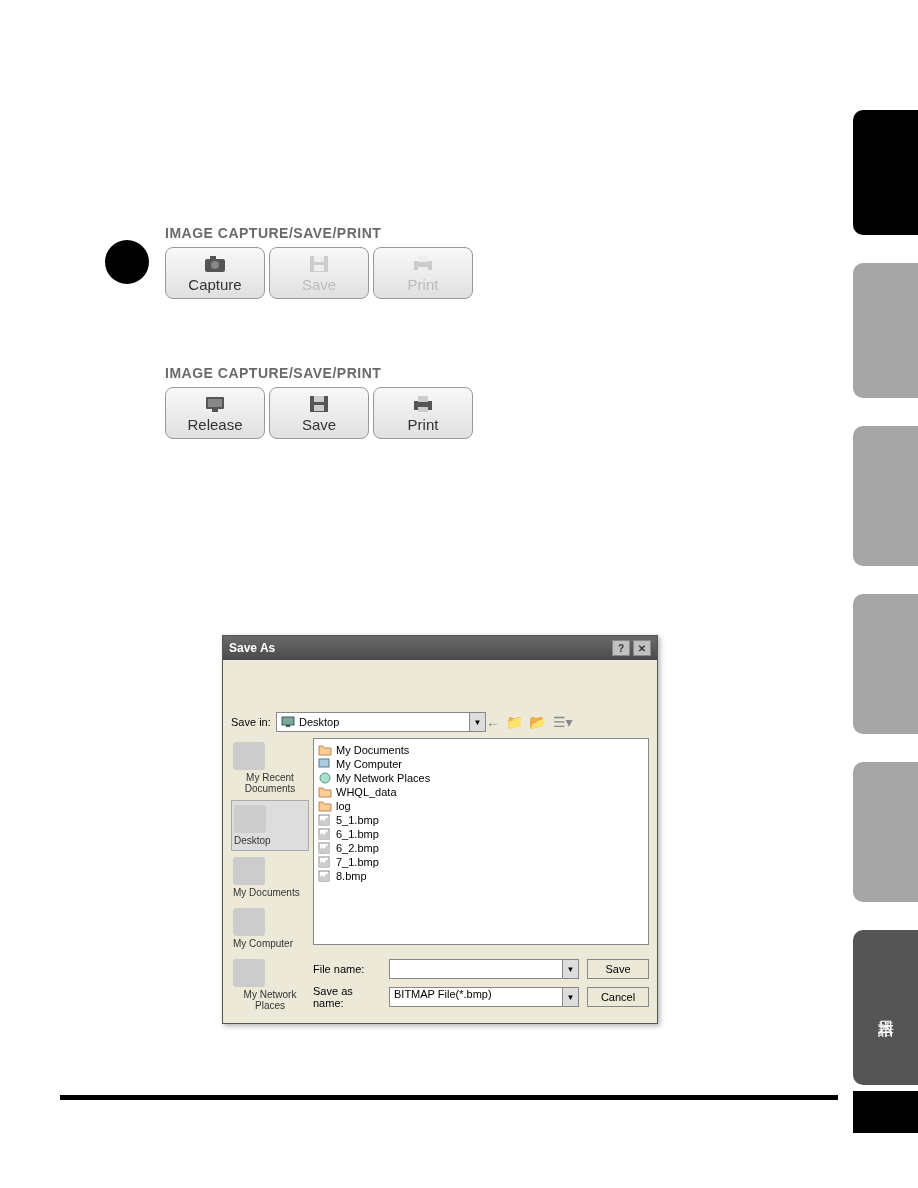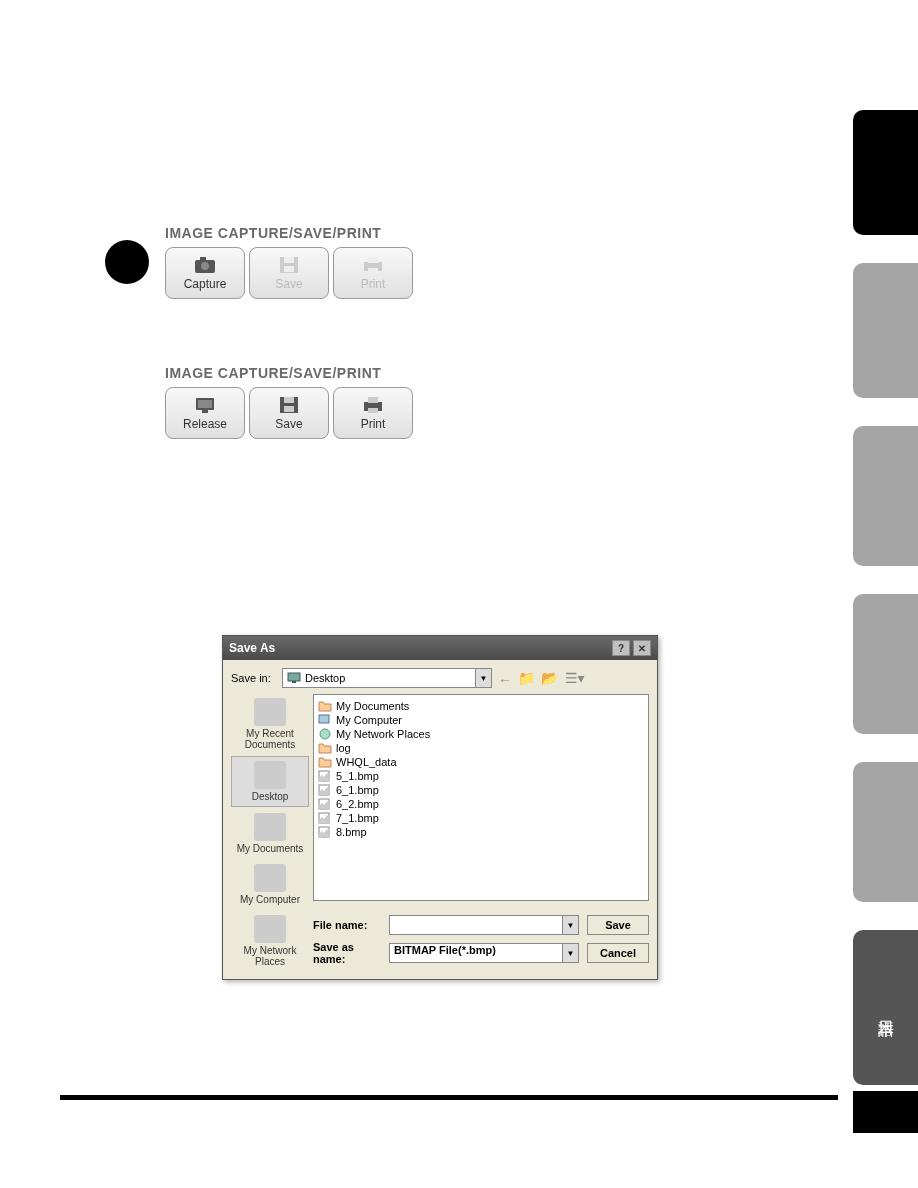--- a/index.html
+++ b/index.html
@@ -18,50 +18,50 @@
 .tab.dark { background: #555; height: 155px; display: flex; flex-direction: column; align-items: center; justify-content: center; color: #fff; font-size: 16px; writing-mode: vertical-rl; }
 
 
 .panel-group { position: absolute; left: 165px; }
 .panel-group.first { top: 225px; }
 .panel-group.second { top: 365px; }
 
 .panel-title { color: #6a6a6a; font-size: 14px; font-weight: bold; letter-spacing: 0.5px; margin-bottom: 6px; font-family: Arial, sans-serif; }
 
 .btn-row { display: flex; gap: 4px; }
-.ui-btn { width: 80px; height: 52px; background: linear-gradient(to bottom, #f8f8f8, #e0e0e0); border: 1px solid #999; border-radius: 8px; display: flex; flex-direction: column; align-items: center; justify-content: center; font-size: 12px; color: #333; cursor: pointer; }
+.ui-btn { width: 100px; height: 52px; background: linear-gradient(to bottom, #f8f8f8, #e0e0e0); border: 1px solid #999; border-radius: 8px; display: flex; flex-direction: column; align-items: center; justify-content: center; font-size: 15px; color: #333; cursor: pointer; }
 .ui-btn.disabled { color: #bbb; }
 .ui-btn .btn-icon { width: 24px; height: 20px; margin-bottom: 2px; }
 
 .bullet { position: absolute; left: 105px; top: 240px; width: 44px; height: 44px; background: #000; border-radius: 50%; }
 
 
 .dialog { position: absolute; left: 222px; top: 635px; width: 436px; background: #ece9d8; border: 1px solid #555; box-shadow: 2px 2px 5px rgba(0,0,0,0.3); }
 .titlebar { background: linear-gradient(to bottom, #6a6a6a, #4a4a4a); color: #fff; padding: 12px 6px; font-size: 12px; font-weight: bold; display: flex; justify-content: space-between; align-items: center; height: 24px; }
 .titlebar .title-controls { display: flex; gap: 3px; }
 .title-btn { width: 18px; height: 16px; background: #c0c0c0; border: 1px solid #888; font-size: 10px; display: flex; align-items: center; justify-content: center; color: #333; }
 
 .dialog-body { padding: 8px; }
-.toolbar-row { display: flex; align-items: center; gap: 6px; margin-bottom: 6px; font-size: 11px; }
+.toolbar-row { display: flex; align-items: center; margin-bottom: 6px; font-size: 11px; margin-top: 44px; }
 .toolbar-row .lbl { width: 45px; }
 .combo { flex: 0 0 210px; height: 20px; background: #fff; border: 1px solid #888; display: flex; align-items: center; padding: 0 4px; font-size: 11px; position: relative; }
 .combo-drop { position: absolute; right: 0; top: 0; width: 16px; height: 100%; background: #ddd; border-left: 1px solid #888; display: flex; align-items: center; justify-content: center; font-size: 8px; }
 .tool-icons { display: flex; gap: 6px; color: #888; font-size: 14px; }
 
 .main-area { display: flex; gap: 4px; }
 .places { width: 78px; display: flex; flex-direction: column; align-items: center; gap: 2px; text-align: center; font-size: 10px; color: #333; }
-.place-item { display: flex; flex-direction: column; align-items: center; padding: 4px 2px; width: 100%; }
+.place-item { display: flex; flex-direction: column; align-items: flex-start; padding: 4px 2px; width: 100%; }
 .place-item.active { background: #ddd; border: 1px solid #aaa; }
 .place-icon { width: 32px; height: 28px; margin-bottom: 2px; background: #ccc; border-radius: 3px; }
 
 .file-area { flex: 1; background: #fff; border: 1px solid #888; padding: 4px; font-size: 11px; height: 218px; overflow: hidden; }
 .file-item { display: flex; align-items: center; gap: 4px; padding: 1px 0; }
 .file-icon { width: 14px; height: 12px; display: inline-block; }
 
-.bottom-fields { margin-top: 14px; font-weight: bold; }
+.bottom-fields { margin-top: 14px; }
 .field-row { display: flex; align-items: center; gap: 8px; margin-bottom: 6px; font-size: 11px; }
 .field-row .lbl { width: 68px; }
 .field-input { flex: 1; height: 20px; background: #fff; border: 1px solid #888; padding: 0 4px; font-size: 11px; position: relative; }
 .dlg-btn { width: 62px; height: 20px; background: #ece9d8; border: 1px solid #888; font-size: 11px; display: flex; align-items: center; justify-content: center; cursor: pointer; }
 
 .bottom-line { position: absolute; left: 60px; right: 80px; top: 1095px; height: 5px; background: #000; }
 .bottom-black { position: absolute; right: 0; bottom: 55px; width: 65px; height: 42px; background: #000; }
 </style>
 </head>
 <body>
@@ -209,27 +209,27 @@
             <div class="file-item">
                 <svg class="file-icon" viewBox="0 0 14 12">
                   <circle cx="7" cy="6" r="5" fill="#adc" stroke="#597"></circle>
                 </svg>
                 <span>My Network Places</span>
               </div>
             <div class="file-item">
                 <svg class="file-icon" viewBox="0 0 14 12">
                   <path d="M1 2h4l1 2h7v7H1z" fill="#fc9" stroke="#b85"></path>
                 </svg>
+                <span>WHQL_data</span>
+              </div>
+            <div class="file-item">
+                <svg class="file-icon" viewBox="0 0 14 12">
+                  <path d="M1 2h4l1 2h7v7H1z" fill="#fc9" stroke="#b85"></path>
+                </svg>
                 <span>log</span>
-              </div>
-            <div class="file-item">
-                <svg class="file-icon" viewBox="0 0 14 12">
-                  <path d="M1 2h4l1 2h7v7H1z" fill="#fc9" stroke="#b85"></path>
-                </svg>
-                <span>WHQL_data</span>
               </div>
             <div class="file-item">
                 <svg class="file-icon" viewBox="0 0 14 12">
                   <rect x="1" y="1" width="10" height="10" fill="#fff" stroke="#888"></rect>
                   <path d="M1 8l3-3 2 2 3-4 2 2v6H1z" fill="#ccc"></path>
                 </svg>
                 <span>5_1.bmp</span>
               </div>
             <div class="file-item">
                 <svg class="file-icon" viewBox="0 0 14 12">

